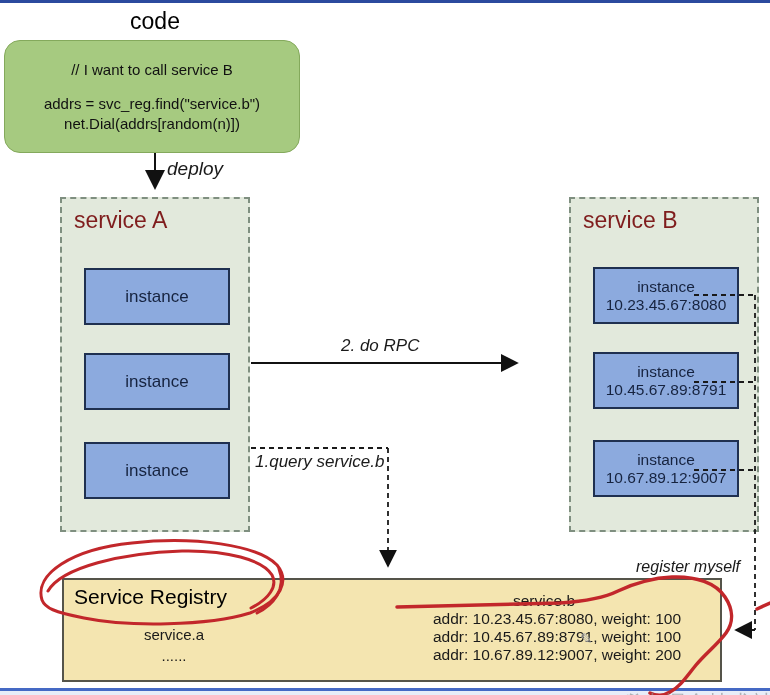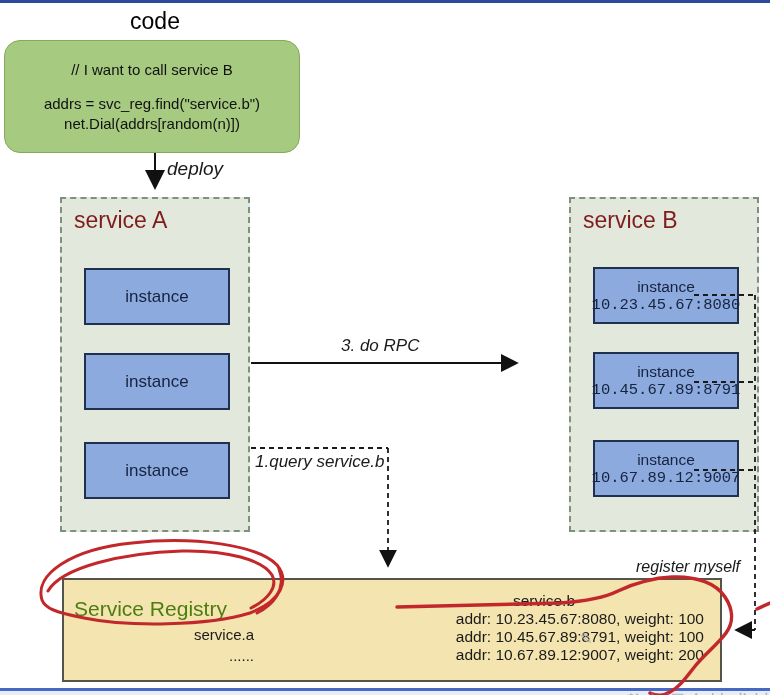--- a/index.html
+++ b/index.html
@@ -30,31 +30,31 @@
   .panel-a{left:60px; top:197px;}
   .panel-b{left:526px; top:197px;margin-left:43px;}
   .panel-title{position:absolute; left:12px; top:8px; font-size:23px; color:#7f1d1d;}
 
   .inst{position:absolute; left:22px; width:146px; height:57px;
     background:#8caade; border:2px solid #1f3050; box-sizing:border-box;
     color:#16233f; font-size:17px; display:flex; flex-direction:column;
     align-items:center; justify-content:center; text-align:center;}
   .inst-a1{top:69px;} .inst-a2{top:154px;} .inst-a3{top:243px;}
   .inst-b1{top:68px;} .inst-b2{top:153px;} .inst-b3{top:241px;}
-  .inst .addr{font-size:15.5px; line-height:18px;font-family:Liberation Mono, monospace;}
+  .inst .addr{font-size:15.5px; line-height:18px;}
   .inst .iname{font-size:15.5px; line-height:18px;}
 
   .registry{position:absolute; left:62px; top:578px; width:660px; height:104px;
     background:#f4e5b0; border:2px solid #55544a; box-sizing:border-box; color:#1a1a1a;}
-  .registry-title{position:absolute; left:10px; top:5px; font-size:21px; color:#4d7c0f;margin-top:12px;}
-  .reg-left{position:absolute; left:30px; top:44px; width:160px; text-align:right;
+  .registry-title{position:absolute; left:10px; top:5px; font-size:21px; color:#000000;}
+  .reg-left{position:absolute; left:30px; top:44px; width:160px; text-align:center;
     font-size:15px; line-height:21px;}
   .reg-right{position:absolute; left:340px; top:12px; width:300px; font-size:15.5px; line-height:18px;}
   .reg-right .svc-b{text-align:center; width:280px;}
-  .reg-right .rec{text-align:right; padding-left:6px; white-space:nowrap;}
+  .reg-right .rec{text-align:center; padding-left:6px; white-space:nowrap;}
 
   .watermark{position:absolute; left:598px; top:689px; font-size:21px;
     color:rgba(145,145,145,0.65); letter-spacing:1px; white-space:nowrap; z-index:9;text-decoration:underline;}
 
   .pencil{position:absolute; left:580px; top:630px; font-size:15px; color:#b0b0b0; z-index:8;}
 
   svg.overlay{position:absolute; left:0; top:0; z-index:5; pointer-events:none;}
 </style>
 </head>
 <body>
@@ -95,21 +95,21 @@
     <div class="inst inst-b2">
       <div class="iname">instance</div>
       <div class="addr">10.45.67.89:8791</div>
     </div>
     <div class="inst inst-b3">
       <div class="iname">instance</div>
       <div class="addr">10.67.89.12:9007</div>
     </div>
   </div>
 
-  <div class="label rpc-label">3. do RPC</div>
+  <div class="label rpc-label">2. do RPC</div>
   <div class="label query-label">1.query service.b</div>
   <div class="label register-label">register myself</div>
 
   <div class="registry">
     <div class="registry-title">Service Registry</div>
     <div class="reg-left">
       <div>service.a</div>
       <div>......</div>
     </div>
     <div class="reg-right">

